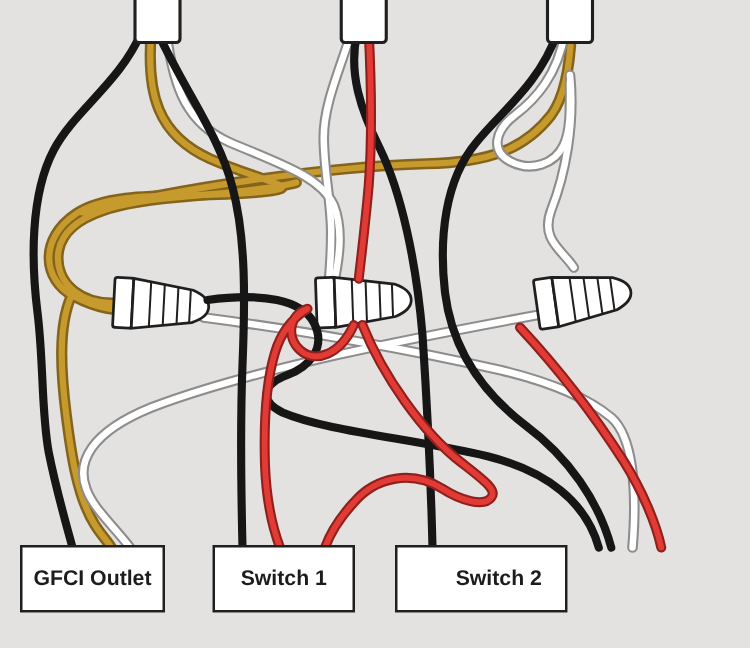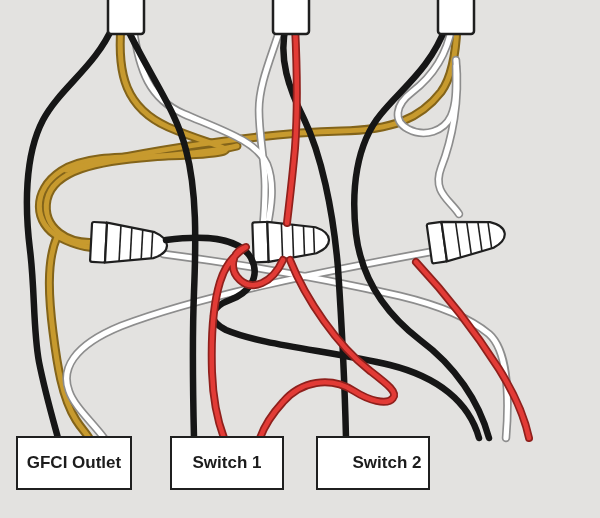--- a/index.html
+++ b/index.html
@@ -45,21 +45,21 @@
     box-sizing: border-box;
     display: flex;
     align-items: center;
     justify-content: center;
     font-weight: bold;
     font-size: 17px;
     color: var(--label, #1c1c1c);
   }
   .box-gfci { left: 16px;  width: 116px; }
   .box-s1   { left: 170px; width: 114px; text-align: center; }
-  .box-s2   { left: 316px; width: 114px; padding-left: 28px; }
+  .box-s2   { left: 316px; width: 138px; padding-left: 28px; }
   .box-s3   { left: 462px; width: 114px; }
 </style>
 </head>
 <body>
 
 <div class="stage">
 
   <svg class="wires-svg" viewBox="0 0 600 518" xmlns="http://www.w3.org/2000/svg">
     <defs>
       <path id="g1" d="M 121 26 C 117 75 126 108 168 127 C 214 147 243 149 214 153 C 156 160 92 150 61 171 C 31 191 34 224 59 237 C 80 248 94 248 99 247"></path>

